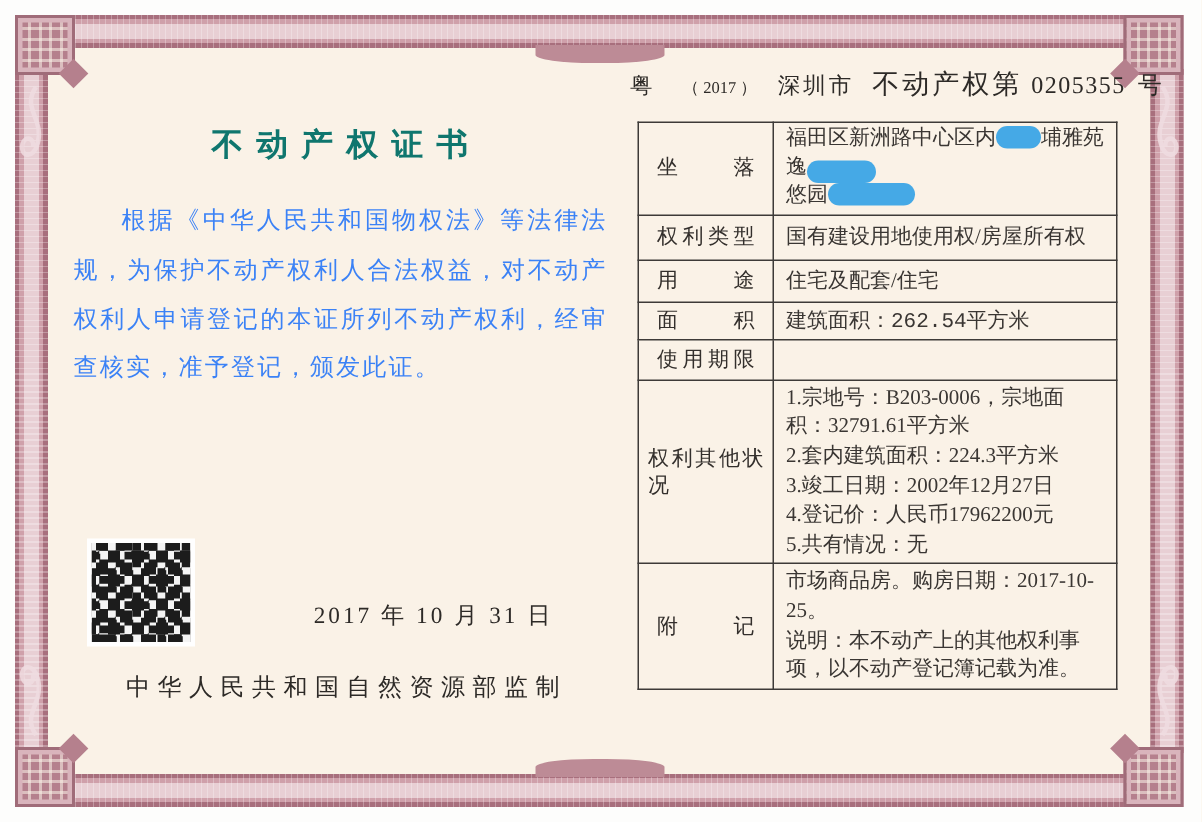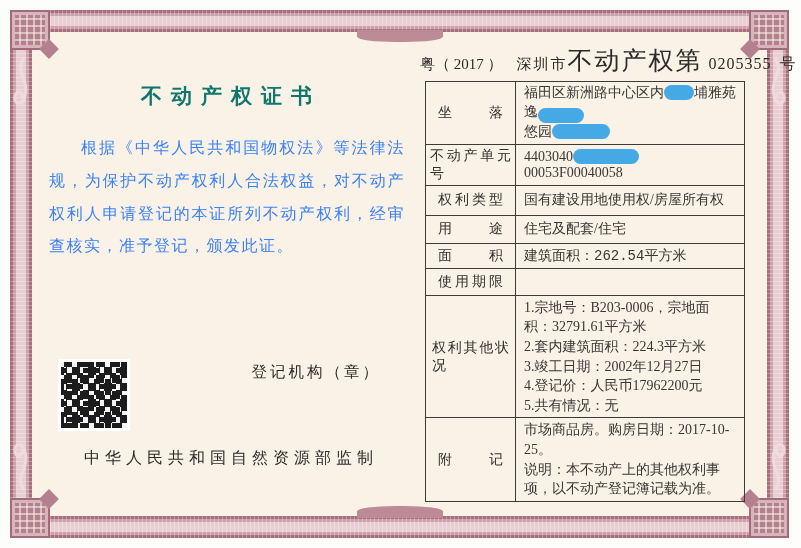--- a/index.html
+++ b/index.html
@@ -76,23 +76,23 @@
   .left-footer{
     position:absolute;top:408px;left:0;width:100%;text-align:center;
     font-size:16px;letter-spacing:5px;color:#2d2a27;
   }
   
   .serial-line{
     position:absolute;left:420px;top:44px;width:340px;
     display:flex;align-items:baseline;color:#2d2a27;white-space:nowrap;
   }
   .serial-line .province{font-size:15px;}
-  .serial-line .year{font-size:15px;margin-left:0;}
+  .serial-line .year{font-size:11px;margin-left:20px;}
   .serial-line .city{font-size:15px;margin-left:14px;letter-spacing:2px;}
-  .serial-line .prefix{font-size:25px;letter-spacing:2px;}
+  .serial-line .prefix{font-size:18px;margin-left:12px;letter-spacing:2px;}
   .serial-line .number{font-size:16px;margin-left:6px;letter-spacing:1px;}
   .serial-line .suffix{font-size:16px;margin-left:8px;}
   
   .cert-table{
     position:absolute;left:425px;top:81px;width:320px;
     border-collapse:collapse;table-layout:fixed;
   }
   .cert-table td{
     border:1.5px solid #3d3a38;vertical-align:middle;
     font-size:14px;color:#3a3633;padding:2px 8px;box-sizing:border-box;
@@ -148,37 +148,33 @@
   <span class="city">深圳市</span>
   <span class="prefix">不动产权第</span>
   <span class="number">0205355</span>
   <span class="suffix">号</span>
 </div>
 
 <div class="left-col">
   <div class="doc-title">不动产权证书</div>
   <div class="doc-body">根据《中华人民共和国物权法》等法律法规，为保护不动产权利人合法权益，对不动产权利人申请登记的本证所列不动产权利，经审查核实，准予登记，颁发此证。</div>
   <div class="qr"></div>
-  <div class="registry">登记机构（章）</div>
+  <div class="issue-date">2017 年 10 月 31 日</div>
   <div class="left-footer">中华人民共和国自然资源部监制</div>
 </div>
 
 <table class="cert-table">
   <tbody>
   <tr class="r3">
     <td class="lbl">坐落</td>
     <td style="line-height:1.35;">
       <span>福田区新洲路中心区内</span><span class="redact w30"></span><span>埔雅苑逸</span><span class="redact w46"></span><br>
       <span>悠园</span><span class="redact w58"></span>
     </td>
   </tr>
-  <tr class="r4">
-    <td class="lbl" style="padding:2px 4px;">不动产单元号</td>
-    <td><span>4403040</span><span class="redact w66"></span><span>00053F00040058</span></td>
-  </tr>
   <tr class="r5">
     <td class="lbl">权利类型</td>
     <td>国有建设用地使用权/房屋所有权</td>
   </tr>
   <tr class="r7">
     <td class="lbl">用途</td>
     <td>住宅及配套/住宅</td>
   </tr>
   <tr class="r8">
     <td class="lbl">面积</td>

